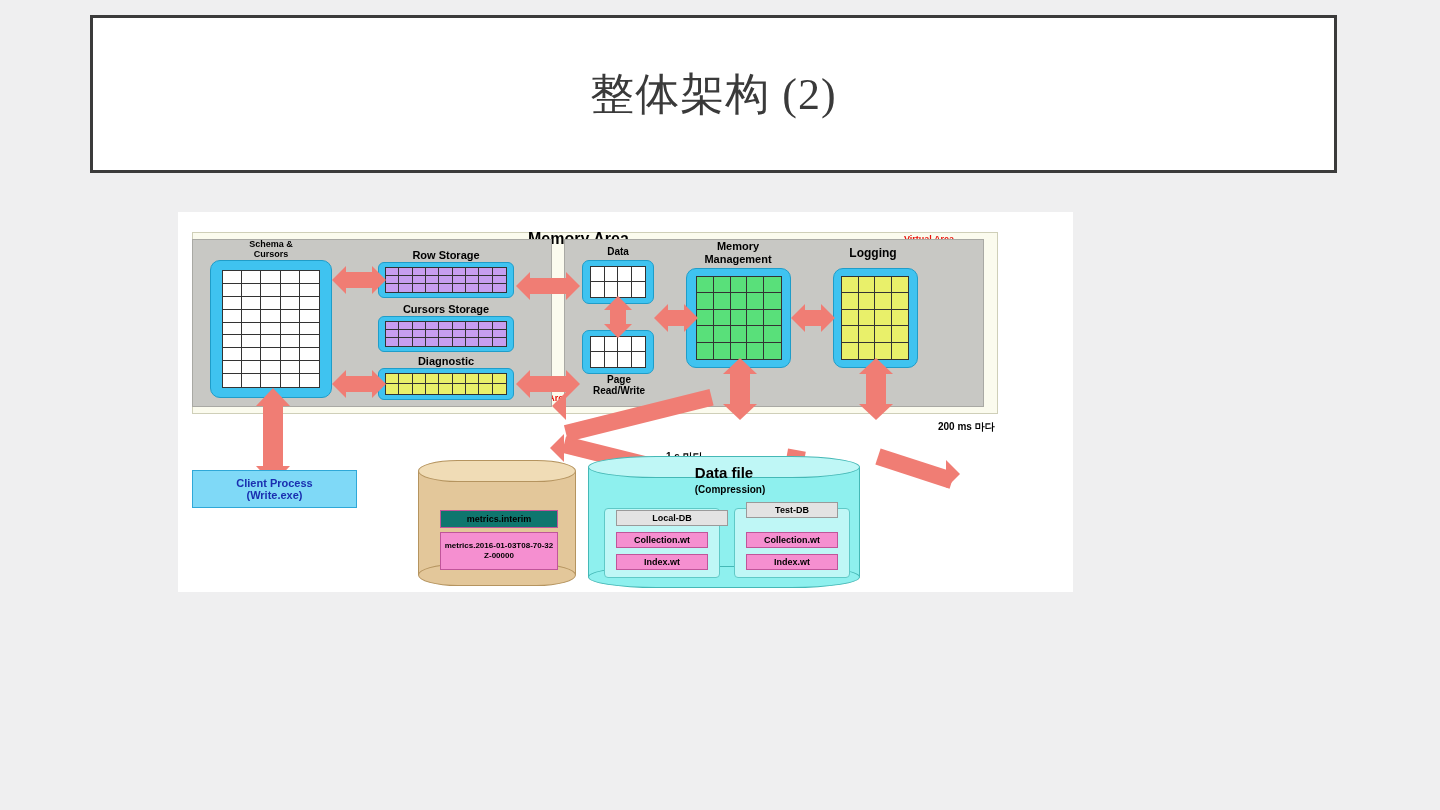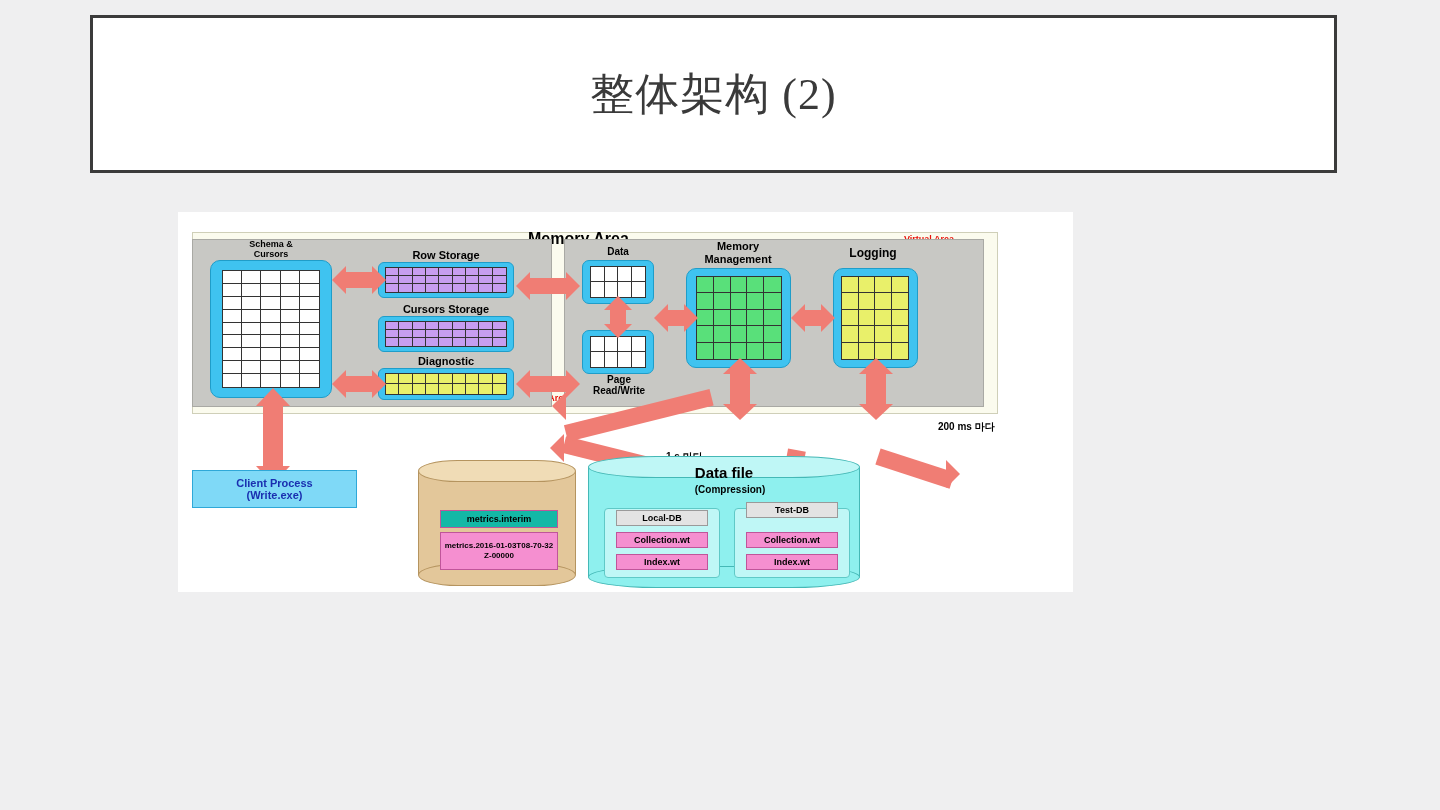--- a/index.html
+++ b/index.html
@@ -453,41 +453,41 @@
   <div class="client-box" style="left:14px; top:258px; width:165px; height:38px;">
     <span>Client Process</span>
     <span>(Write.exe)</span>
   </div>
 
   <div class="cyl" style="left:240px; top:248px; width:158px; height:126px;">
     <div class="body" style="height:104px; background:#e3c79a; border-left:1px solid #b5945f; border-right:1px solid #b5945f;"></div>
     <div class="bot" style="background:#e3c79a; border:1px solid #b5945f;"></div>
     <div class="top" style="background:#f0dcb6; border:1px solid #b5945f;"></div>
     <div class="content">
-      <div class="inner-box" style="left:22px; top:50px; width:118px; height:18px; background:#14b8a6; border:1px solid #c0559a;">
+      <div class="inner-box" style="left:22px; top:50px; width:118px; height:18px; background:#0f766e; border:1px solid #c0559a;">
         <span style="font-size:9px;">metrics.interim</span>
       </div>
       <div class="inner-box" style="left:22px; top:72px; width:118px; height:38px; background:#f58fd0; border:1px solid #c0559a; padding:2px;">
         <span style="font-size:8px; line-height:10px; word-break:break-all;">metrics.2016-01-03T08-70-32Z-00000</span>
       </div>
     </div>
   </div>
 
   <div class="cyl" style="left:410px; top:244px; width:272px; height:132px;">
     <div class="body" style="height:110px; background:#8ef0ee; border-left:1px solid #45b8b6; border-right:1px solid #45b8b6;"></div>
     <div class="bot" style="background:#8ef0ee; border:1px solid #45b8b6;"></div>
     <div class="top" style="background:#bff7f6; border:1px solid #45b8b6;"></div>
     <div class="content">
       <div class="lbl" style="left:0; top:8px; width:272px; font-size:15px; line-height:17px;">
         <div>Data file</div>
         <div style="font-size:10px;margin-left:12px;">(Compression)</div>
       </div>
 
       <div style="position:absolute; left:16px; top:52px; width:116px; height:70px; background:#bff7f6; border:1px solid #5fc9c7; border-radius:4px;"></div>
-      <div class="inner-box" style="left:28px; top:54px; width:92px; height:16px; background:#e3e3e3; border:1px solid #9a9a9a;">
+      <div class="inner-box" style="left:28px; top:54px; width:112px; height:16px; background:#e3e3e3; border:1px solid #9a9a9a;">
         <span style="font-size:9px;">Local-DB</span>
       </div>
       <div class="inner-box" style="left:28px; top:76px; width:92px; height:16px; background:#f58fd0; border:1px solid #c0559a;">
         <span style="font-size:9px;">Collection.wt</span>
       </div>
       <div class="inner-box" style="left:28px; top:98px; width:92px; height:16px; background:#f58fd0; border:1px solid #c0559a;">
         <span style="font-size:9px;">Index.wt</span>
       </div>
 
       <div style="position:absolute; left:146px; top:52px; width:116px; height:70px; background:#bff7f6; border:1px solid #5fc9c7; border-radius:4px;"></div>

